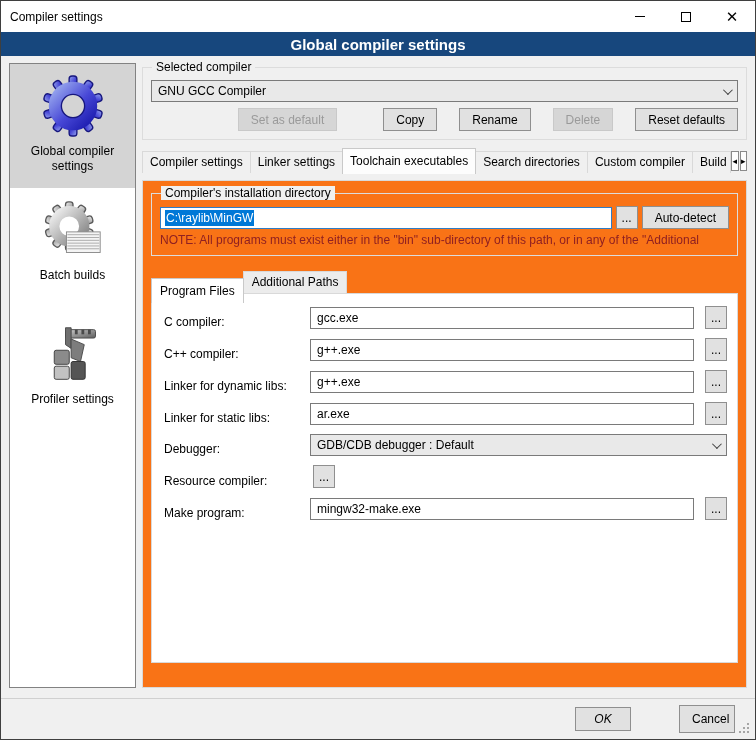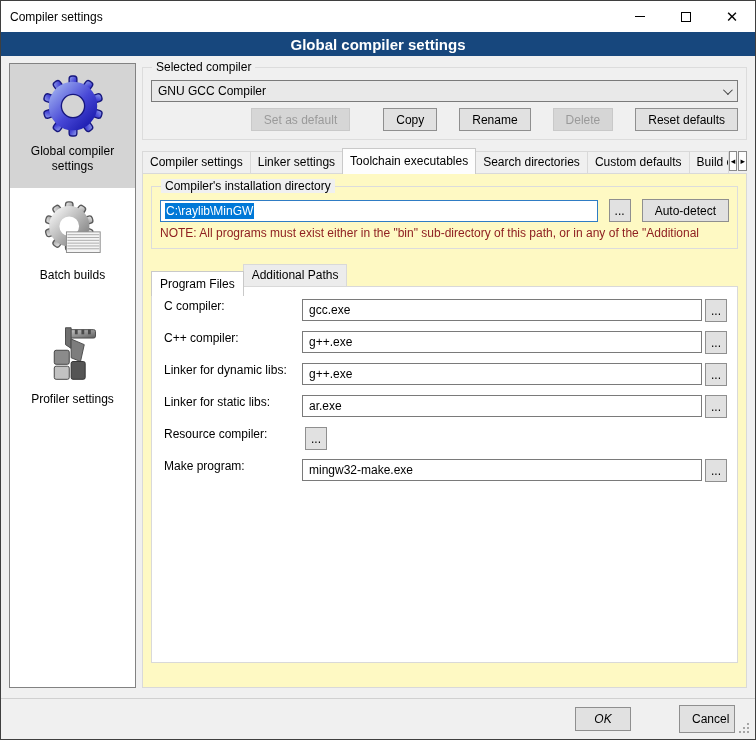--- a/index.html
+++ b/index.html
@@ -46,54 +46,54 @@
   .combo{ height:22px; border:1px solid #7a7a7a; background:#e9e9e9; display:flex; align-items:center;
     padding:0 22px 0 6px; position:relative; cursor:default; }
   .combo .chev{ position:absolute; right:7px; top:7px; width:7px; height:7px;
     border-right:1px solid #444; border-bottom:1px solid #444; transform:rotate(45deg) translateY(-2px); }
 
   
   .btn{ height:23px; background:#e1e1e1; border:1px solid #8f8f8f; padding:0 12px;
     font-family:inherit; font-size:12px; color:#000; cursor:default; }
   .btn.disabled{ background:#d6d6d6; border-color:#c9c9c9; color:#9a9a9a; }
   .btn-row{ display:flex; justify-content:flex-end; gap:22px; margin-top:6px; }
-  .btn-row .btn.first{ margin-right:11px; }
+  .btn-row .btn.first{ margin-right:24px; }
 
   
   .tabstrip{ display:flex; align-items:flex-end; margin-top:9px; position:relative; z-index:2; height:24px; }
   .tab{ background:#f0f0f0; border:1px solid #d9d9d9; border-bottom:none; padding:3px 7px 4px 7px;
     margin-right:-1px; white-space:nowrap; cursor:default; }
   .tab.active{ background:#fdfdfd; padding-top:5px; padding-bottom:6px; position:relative; top:1px;
     border-color:#c9c9c9; z-index:3; }
   .tab.clipped{ max-width:40px; overflow:hidden; }
   .tabstrip .tspacer{ flex:1; }
   .tab-arrow{ width:18px; height:20px; border:1px solid #8a8a8a; background:#fdfdfd; display:flex;
     align-items:center; justify-content:center; font-size:9px; line-height:1; margin-left:1px; align-self:center; cursor:default; }
 
   
-  .tabpage{ flex:1; border:1px solid #d9d9d9; background:#fef9c3; margin-top:0;
+  .tabpage{ flex:1; border:1px solid #d9d9d9; background:#f97316; margin-top:7px;
     padding:12px 8px 24px 8px; display:flex; flex-direction:column; min-height:0; }
 
   
-  .dir-row{ display:flex; align-items:center; gap:11px; }
+  .dir-row{ display:flex; align-items:center; gap:4px; }
   .dir-field{ flex:1; height:22px; border:1px solid #2f7cc4; background:#fff; display:flex;
     align-items:center; padding-left:4px; overflow:hidden; }
   .dir-field .sel{ background:#0078d7; color:#fff; padding:1px 1px; white-space:pre; }
   .btn.browse{ width:22px; padding:0; flex:0 0 22px; }
   .note{ margin-top:4px; color:#8f2022; white-space:nowrap; overflow:hidden; }
 
   
   .subnb{ margin-top:12px; flex:1; display:flex; flex-direction:column; min-height:0; }
   .subtabs{ display:flex; align-items:flex-end; position:relative; z-index:2; }
   .subtab{ background:#ececec; border:1px solid #d9d9d9; border-bottom:none; padding:3px 8px 4px 8px;
     margin-right:-1px; cursor:default; }
   .subtab.active{ background:#ffffff; padding-top:5px; padding-bottom:5px; position:relative; top:10px; border-color:#c9c9c9; z-index:3; }
   .innerpage{ flex:1; background:#ffffff; border:1px solid #d9d9d9; margin-top:0; padding:12px 10px 10px 12px; min-height:0; }
 
-  .frow{ display:flex; align-items:flex-start; margin-bottom:9px; }
+  .frow{ display:flex; align-items:flex-end; margin-bottom:9px;gap:8px; }
   .frow .flabel{ width:138px; flex:0 0 138px; }
   .tfield{ flex:1; height:22px; border:1px solid #7a7a7a; background:#fff; display:flex;
     align-items:center; padding-left:6px; overflow:hidden; white-space:nowrap; }
   .frow .btn.browse{ margin-left:3px; }
   .frow .combo{ flex:1; }
 
   
   .footer{ flex:0 0 41px; border-top:1px solid #d0d0d0; display:flex; align-items:center;
     justify-content:flex-end; background:#f0f0f0; position:relative; }
   .btn.ok{ width:56px; height:24px; margin-right:48px;font-style:italic; }
@@ -240,21 +240,21 @@
           <button class="btn disabled">Delete</button>
           <button class="btn">Reset defaults</button>
         </div>
       </div>
 
       <div class="tabstrip">
         <span class="tab">Compiler settings</span>
         <span class="tab">Linker settings</span>
         <span class="tab active">Toolchain executables</span>
         <span class="tab">Search directories</span>
-        <span class="tab">Custom defaults</span>
+        <span class="tab">Custom compiler</span>
         <span class="tab clipped">Build options</span>
         <span class="tspacer"></span>
         <span class="tab-arrow">
             <span>◂</span>
           </span>
         <span class="tab-arrow">
             <span>▸</span>
           </span>
       </div>
 
@@ -296,20 +296,27 @@
               <div class="tfield">g++.exe</div>
               <button class="btn browse">...</button>
             </div>
 
             <div class="frow">
               <span class="flabel">Linker for static libs:</span>
               <div class="tfield">ar.exe</div>
               <button class="btn browse">...</button>
             </div>
 
+            <div class="frow">
+              <span class="flabel">Debugger:</span>
+              <div class="combo">
+                <span>GDB/CDB debugger : Default</span>
+                <i class="chev"></i>
+              </div>
+            </div>
 
             <div class="frow">
               <span class="flabel">Resource compiler:</span>
               <button class="btn browse">...</button>
             </div>
 
             <div class="frow">
               <span class="flabel">Make program:</span>
               <div class="tfield">mingw32-make.exe</div>
               <button class="btn browse">...</button>

